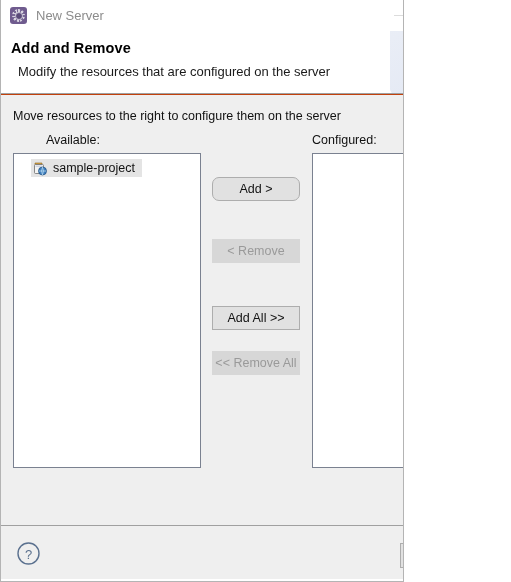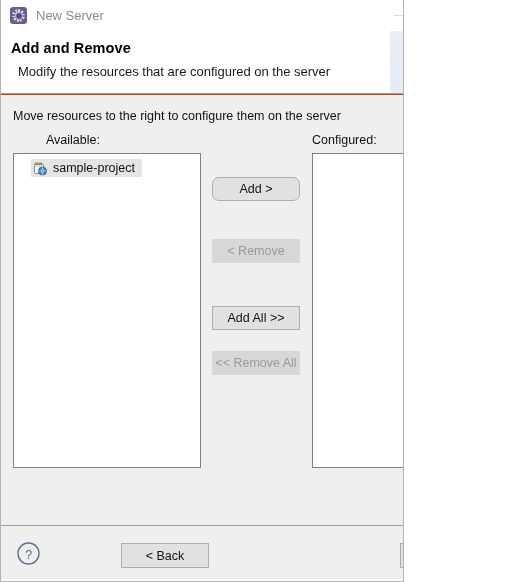--- a/index.html
+++ b/index.html
@@ -335,18 +335,17 @@
     <div class="midbtn disabled" id="btn-removeall">&lt;&lt; Remove All</div>
   </div>
 
   <div id="footer">
     <span id="help-icon">
       <svg width="23" height="23" viewBox="0 0 23 23">
         <circle cx="11.5" cy="11.5" r="10.5" fill="none" stroke="#5b718f" stroke-width="1.4"></circle>
         <text x="11.5" y="16.5" text-anchor="middle" font-size="13" font-family="Liberation Sans, sans-serif" fill="#5b718f">?</text>
       </svg>
     </span>
-    <div class="footbtn enabled" id="btn-back">&lt; Back</div>
     <div class="footbtn enabled" id="btn-cancel">Server</div>
   </div>
 
   <div id="sliver"></div>
 </div>
 
 </body></html>

